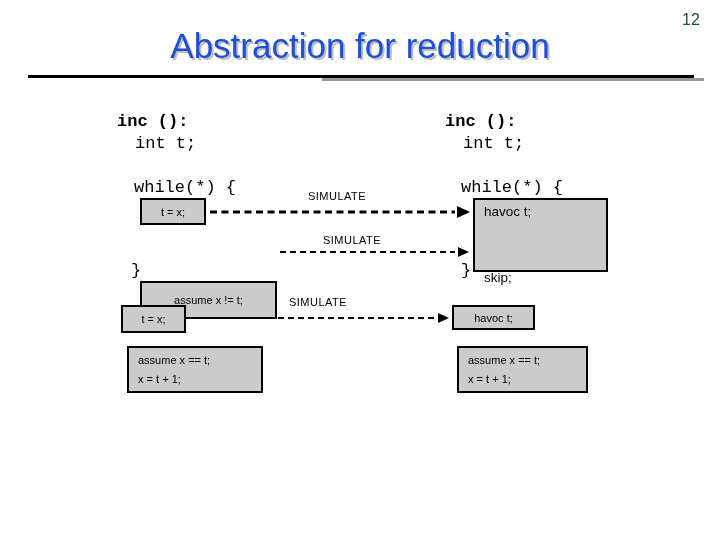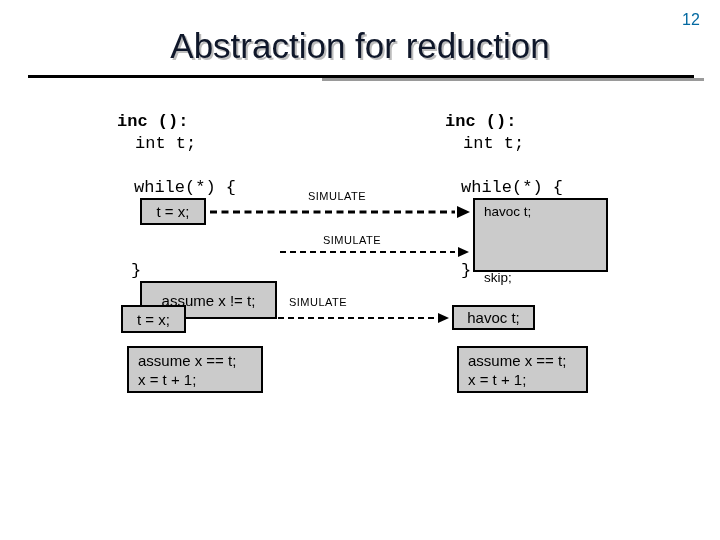--- a/index.html
+++ b/index.html
@@ -7,41 +7,41 @@
     position:relative;
     width:720px;height:540px;
     background:#ffffff;
     font-family:"Liberation Sans", sans-serif;
     color:#000;
     overflow:hidden;
   }
   .abs{position:absolute;}
   .page-num{
     left:682px;top:11px;width:30px;
-    font-size:16px;color:#0369a1;text-align:left;
+    font-size:16px;color:#14532d;text-align:left;
   }
   .title{
     left:0;top:26px;width:720px;
     text-align:center;
     font-size:35px;font-weight:400;letter-spacing:0px;
-    color:#0f172a;
+    color:#1d4ed8;
     text-shadow:2px 2px 0 #bdbdbd;
     white-space:nowrap;
   }
   .rule-black{left:28px;top:75px;width:666px;height:3px;background:#000;}
   .rule-gray{left:322px;top:78px;width:382px;height:3px;background:#9a9a9a;}
   .code{
     font-size:17px;line-height:16px;white-space:nowrap;font-family:Liberation Mono, monospace;
   }
   .bold{font-weight:700;}
   .cbox{
     background:#CBCBCB;
     border:2px solid #000;
     box-sizing:border-box;
-    font-size:15px;
+    font-size:11px;
     display:flex;align-items:center;justify-content:center;
     white-space:nowrap;
   }
   .cbox.multi{
     flex-direction:column;align-items:flex-start;justify-content:center;
     padding-left:9px;line-height:19px;
   }
   .bigbox{
     background:#CBCBCB;border:2px solid #000;box-sizing:border-box;
   }

